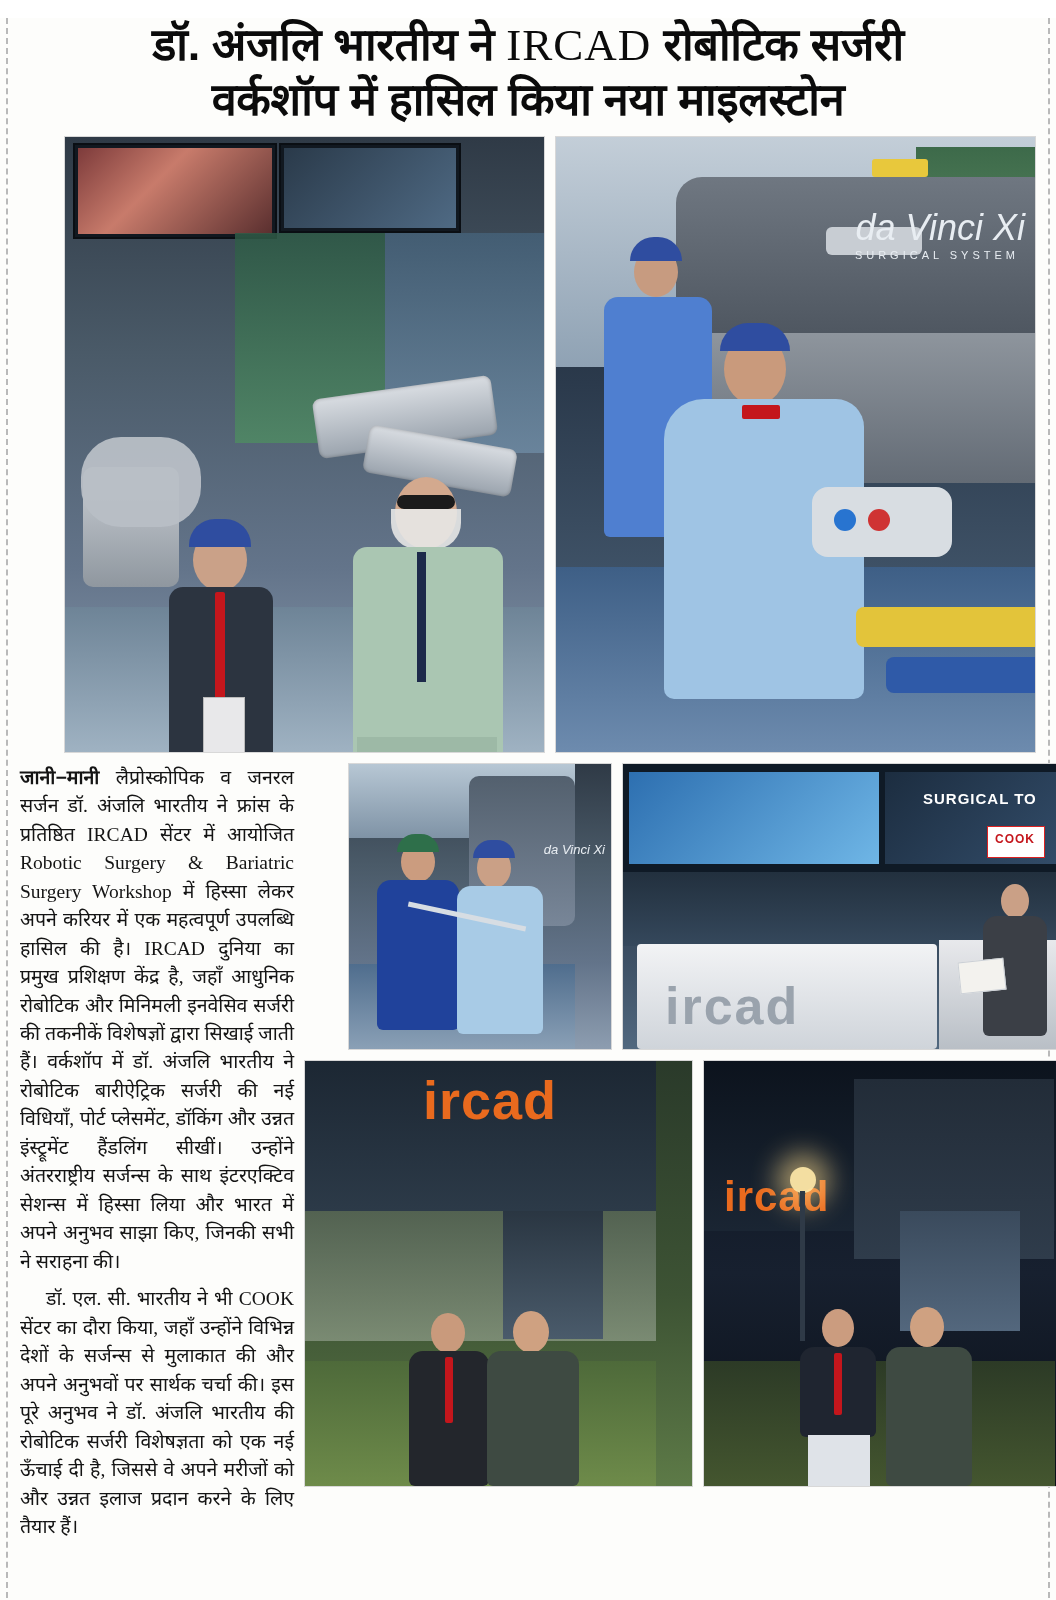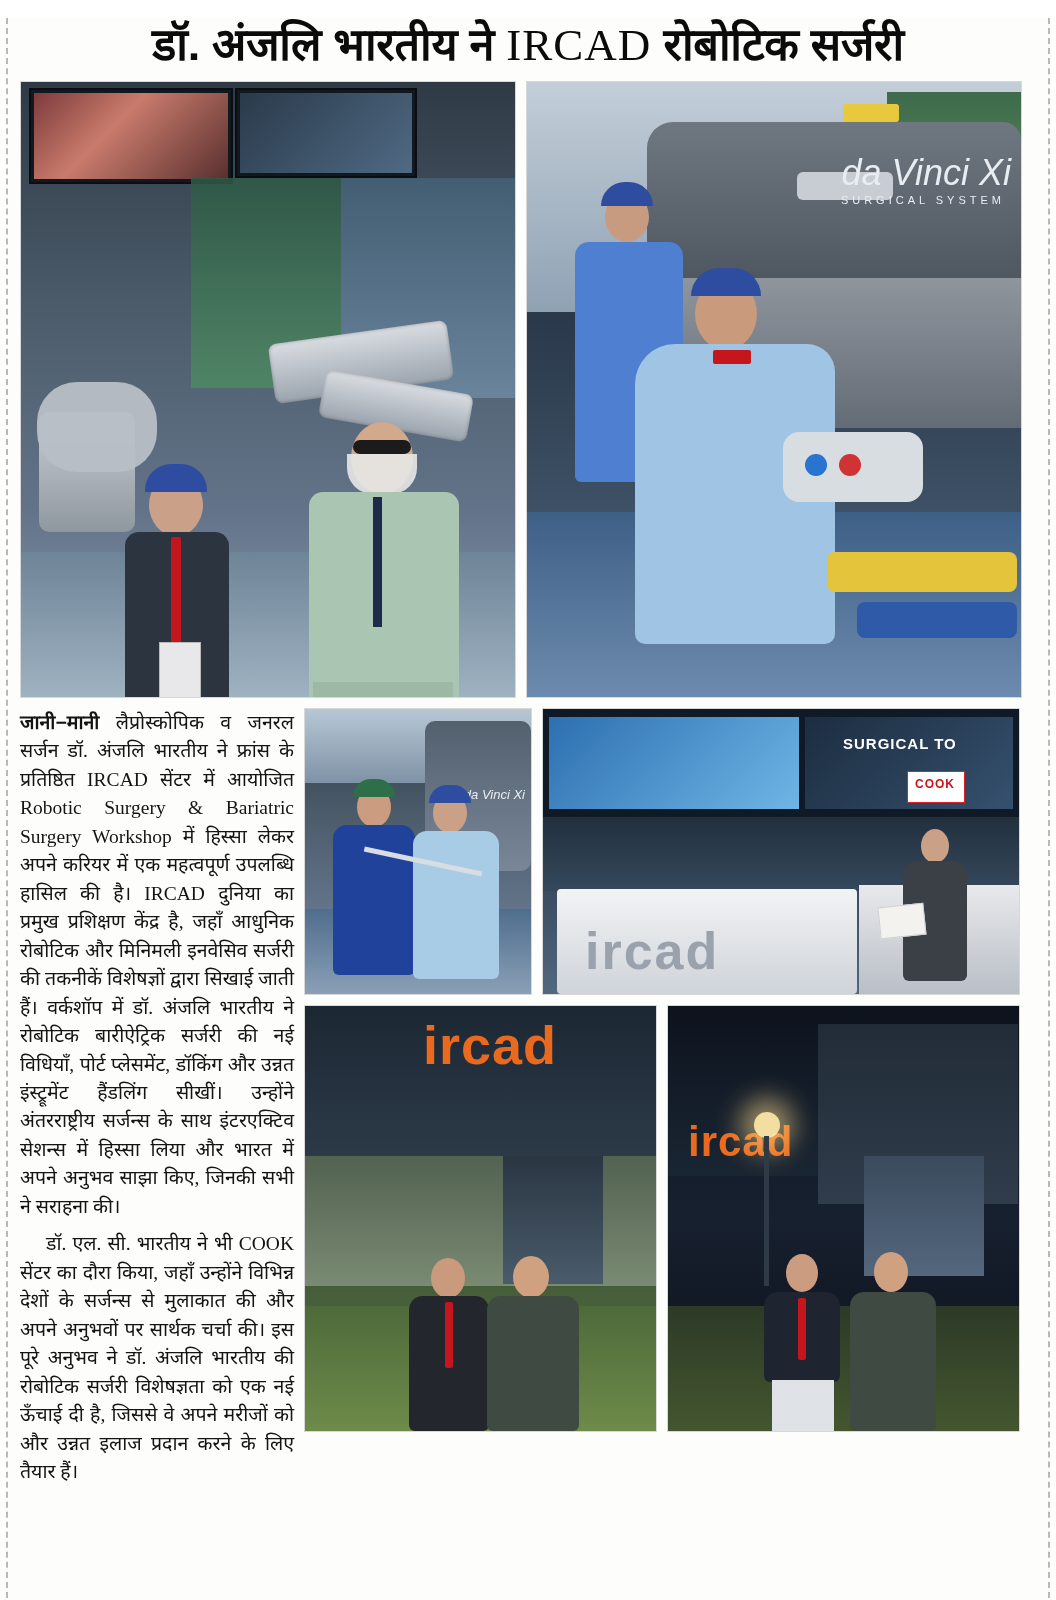--- a/index.html
+++ b/index.html
@@ -78,20 +78,21 @@
   .photo-row {
     display: flex;
     gap: 10px;
     margin: 6px 4px 0 4px;
   }
   .photo {
     position: relative;
     overflow: hidden;
     background: #2b2f36;
     border: 1px solid #d8d8d8;
+    padding-left: 36px;
   }
   .photo .cap {
     position: absolute;
     left: 0; right: 0; bottom: 0;
     font-size: 10px;
     color: transparent;
   }
 
   
   .top-left { width: 494px; height: 615px; }
@@ -128,21 +129,21 @@
     display: flex;
     flex-direction: column;
     gap: 10px;
   }
   .photos-right .r1 { display: flex; gap: 10px; }
   .photos-right .r2 { display: flex; gap: 10px; }
   .mid-a { width: 226px; height: 285px; }
   .mid-b { width: 476px; height: 285px; }
   .bot-a { width: 351px; height: 425px; }
   .bot-b { width: 351px; height: 425px; }
-  .ph-or  { background: linear-gradient(180deg,#2f3a46 0%, #4a5a68 35%, #63748a 70%, #8d9db0 100%); }
+  .ph-or  { background: linear-gradient(180deg,#2f3a46 0%, #4a5a68 35%, #63748a 70%, #8d9db0 100%); margin-left: 44px; }
   .ph-night { background: linear-gradient(180deg,#0d1522 0%, #17202f 50%, #0a0f17 100%); }
   .ph-lobby { background: linear-gradient(180deg,#1b2430 0%, #2b3a4c 40%, #51687f 100%); }
   .ph-grass { background: linear-gradient(180deg,#2a3a2a 0%, #3d5334 55%, #5d7a47 100%); }
 
   .blob {
     position: absolute;
     border-radius: 50%;
     filter: blur(0.4px);
     opacity: .95;
   }
@@ -193,20 +194,21 @@
 
   <div class="edge-rule left"></div>
   <div class="edge-rule right"></div>
 
 
   <div class="headline">
     <span>डॉ. अंजलि भारतीय ने</span>
     <span class="brand">IRCAD</span>
     <span>रोबोटिक सर्जरी</span>
     <br>
+    <span>वर्कशॉप में हासिल किया नया माइलस्टोन</span>
   </div>
 
   <div class="photo-row">
 
     <div class="photo top-left ph-or">
 
       <div class="monitor" style="left:8px;top:6px;width:200px;height:92px;">
         <div class="sc" style="background:linear-gradient(135deg,#7d3b3b,#c87b6b 40%,#5a2f2f);"></div>
       </div>
       <div class="monitor" style="left:214px;top:6px;width:178px;height:86px;">

